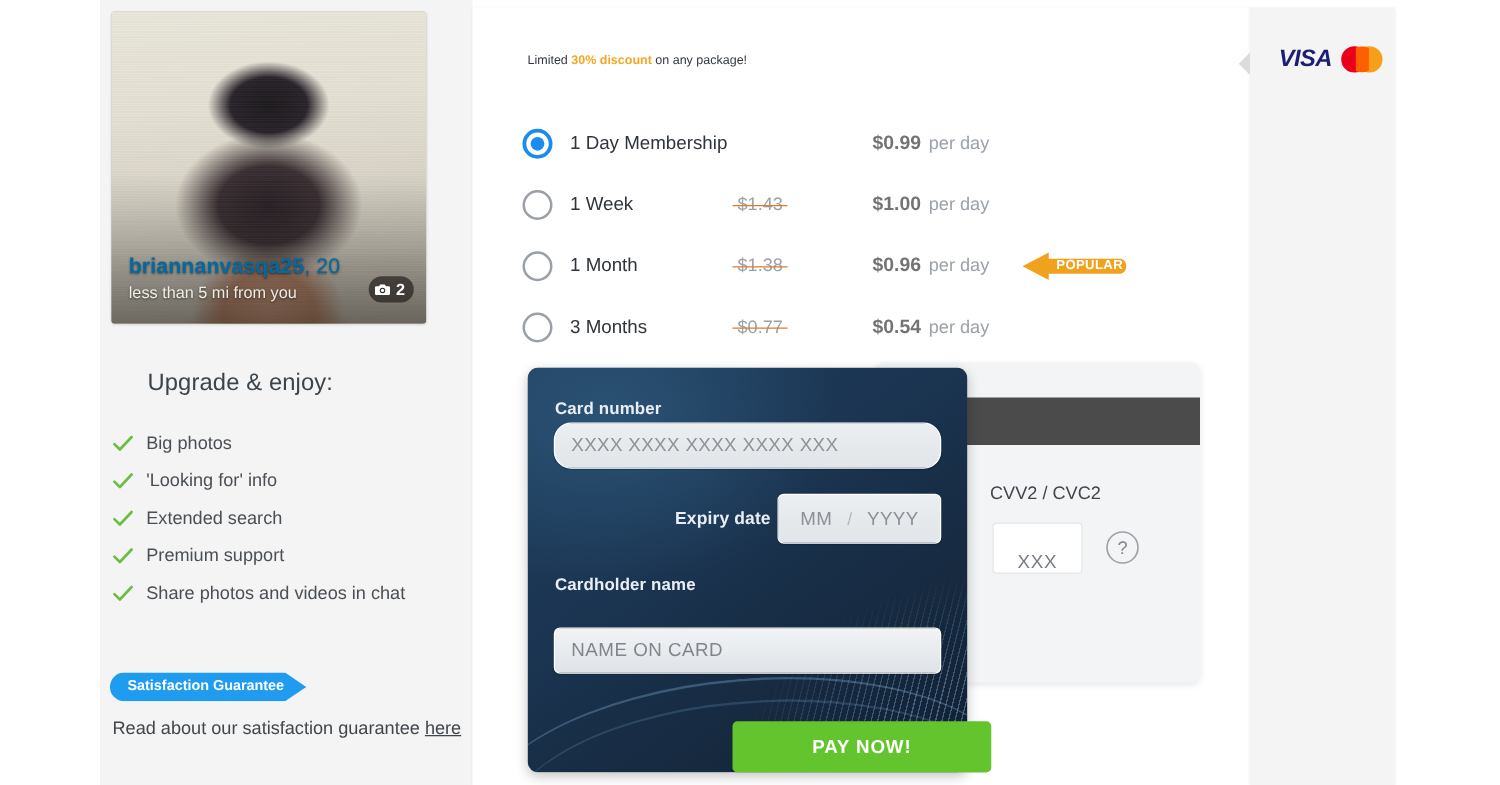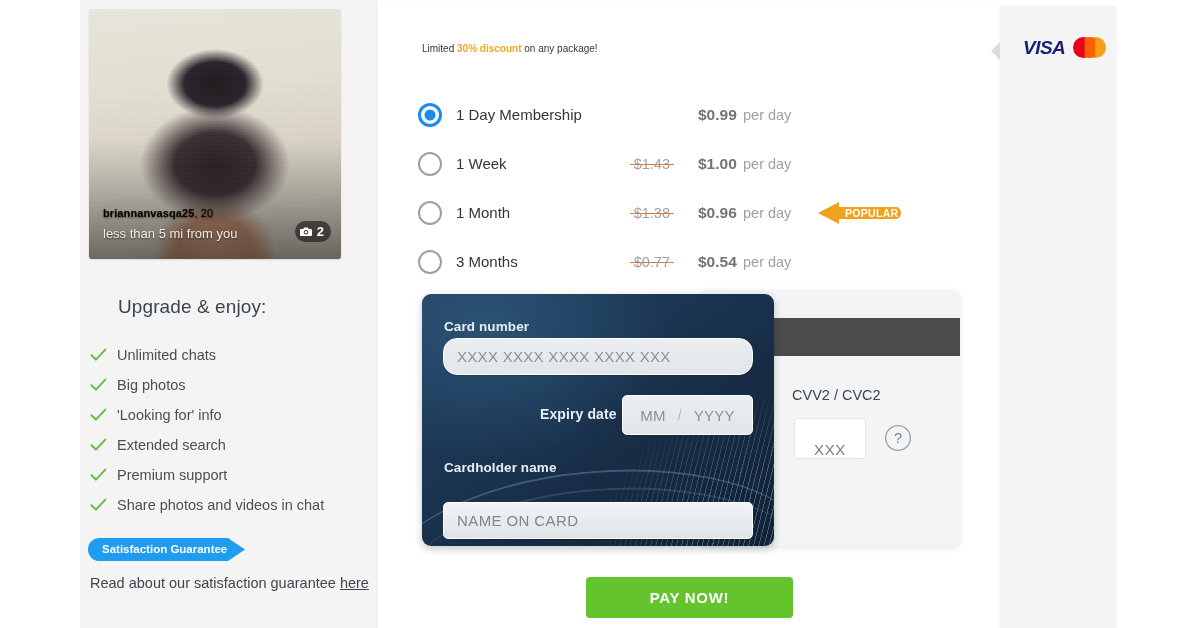--- a/index.html
+++ b/index.html
@@ -58,22 +58,22 @@
     background: linear-gradient(to bottom, rgba(0,0,0,0) 52%, rgba(0,0,0,.16) 74%, rgba(0,0,0,.42) 100%);
   }
 
   .profile-meta {
     position: absolute;
     left: 14px; bottom: 16px;
     z-index: 4;
     text-shadow: 0 1px 2px rgba(0,0,0,.55);
   }
   .profile-name {
-    font-size: 11px;
-    color: #000000;
+    font-size: 17px;
+    color: #0369a1;
     font-weight: bold;
     letter-spacing: .1px;
     line-height: 18px;
     white-space: nowrap;
   }
   .profile-name .age { font-weight: normal; }
   .profile-distance {
     font-size: 13px;
     color: #f0ece6;
     line-height: 18px;
@@ -212,21 +212,21 @@
     position: absolute;
     left: 42px;
     font-size: 15px;
     color: #2f353b;
     white-space: nowrap;
   }
   .plan-old {
     position: absolute;
     left: 176px;
     width: 80px;
-    text-align: right;
+    text-align: left;
     font-size: 14.5px;
     color: #9aa1a8;
     white-space: nowrap;
   }
   .plan-old .strike {
     position: relative;
     display: inline-block;
   }
   .plan-old .strike::after {
     content: "";
@@ -268,21 +268,21 @@
     color: #ffffff;
     letter-spacing: .3px;
     white-space: nowrap;
     z-index: 2;
   }
 
   
   .card-front {
     position: absolute;
     left: 422px; top: 294px;
-    width: 352px; height: 252px;
+    width: 352px; height: 324px;
     border-radius: 9px;
     overflow: hidden;
     background:
       radial-gradient(ellipse 300px 220px at 18% 12%, #2b5274 0%, rgba(43,82,116,0) 62%),
       linear-gradient(145deg, #1f3f5e 0%, #1b3552 38%, #16293f 72%, #122033 100%);
     box-shadow: 0 3px 9px rgba(0,0,0,.22);
     z-index: 5;
   }
   .card-waves {
     position: absolute;
@@ -499,26 +499,20 @@
           <circle cx="6" cy="6.3" r="2.2" fill="#2b2b2b"></circle>
           <circle cx="6" cy="6.3" r="1.3" fill="#fff"></circle>
         </svg>
         <span class="num">2</span>
       </div>
     </div>
 
     <div class="upgrade-title">Upgrade &amp; enjoy:</div>
 
     <ul class="benefits">
-      <li class="benefit">
-        <svg class="tick" width="17" height="14" viewBox="0 0 17 14">
-          <path d="M1.5 7.3 L5.9 11.6 L15.3 1.6" stroke="#6bbd45" stroke-width="2.1" fill="none" stroke-linecap="round" stroke-linejoin="round"></path>
-        </svg>
-        <span class="blabel">Unlimited chats</span>
-      </li>
       <li class="benefit">
         <svg class="tick" width="17" height="14" viewBox="0 0 17 14">
           <path d="M1.5 7.3 L5.9 11.6 L15.3 1.6" stroke="#6bbd45" stroke-width="2.1" fill="none" stroke-linecap="round" stroke-linejoin="round"></path>
         </svg>
         <span class="blabel">Big photos</span>
       </li>
       <li class="benefit">
         <svg class="tick" width="17" height="14" viewBox="0 0 17 14">
           <path d="M1.5 7.3 L5.9 11.6 L15.3 1.6" stroke="#6bbd45" stroke-width="2.1" fill="none" stroke-linecap="round" stroke-linejoin="round"></path>
         </svg>

